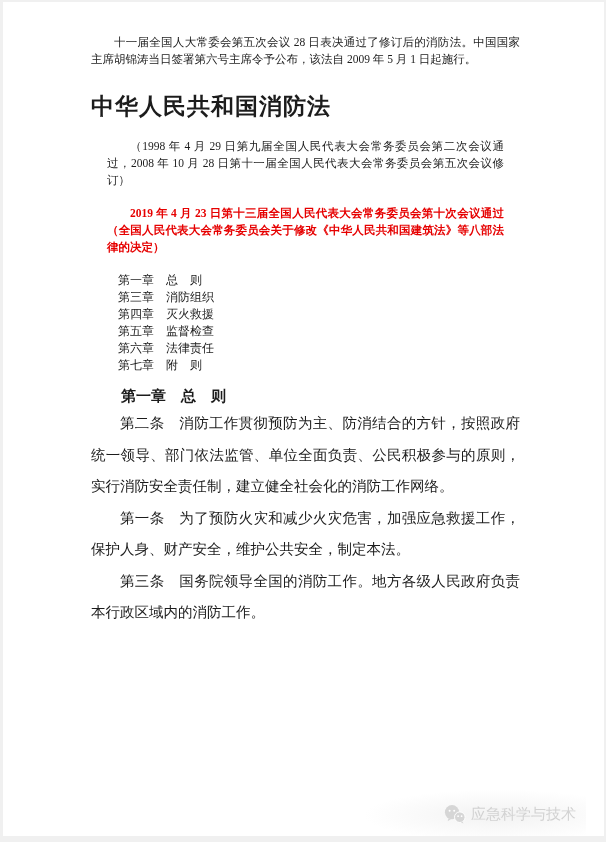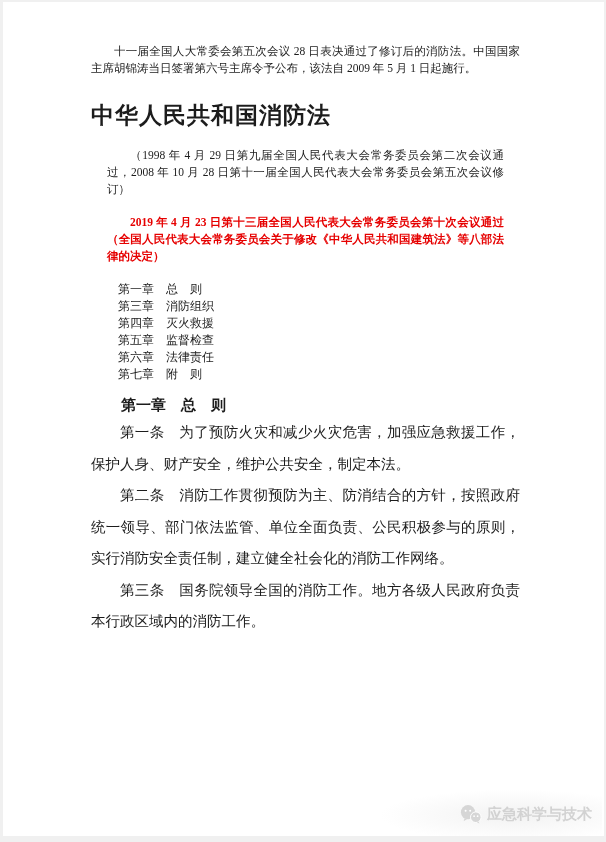--- a/index.html
+++ b/index.html
@@ -12,21 +12,21 @@
   .page{
     position:relative;
     margin:2px 2px 6px 3px;
     width:601px;height:834px;
     background:#ffffff;
     box-sizing:border-box;
     color:#1c1c1c;
   }
   .content{
     box-sizing:border-box;
-    padding:41px 84px 0 88px;
+    padding:32px 84px 0 88px;
   }
   .intro{
     font-size:11.5px;
     line-height:17px;
     text-indent:2em;
     text-align:justify;
     margin:0;
   }
   .doc-title{
     font-size:23px;
@@ -73,26 +73,25 @@
   }
   .strike{
     text-decoration:line-through;
     color:#1c1c1c;
   }
   .inserted{
     color:#e60000;
   }
   .watermark-zone{
     position:absolute;
-    right:2px;
+    right:18px;
     top:788px;
     width:220px;
     height:46px;
     background:radial-gradient(ellipse at 60% 55%, rgba(175,175,175,0.16), rgba(175,175,175,0) 72%);
-    font-weight:bold;
   }
   .watermark{
     position:absolute;
     right:10px;
     top:14px;
     display:flex;
     align-items:center;
     gap:4px;
     color:#d2d2d2;
     font-size:15px;
@@ -119,22 +118,22 @@
       <div>第三章　消防组织</div>
       <div>第四章　灭火救援</div>
       <div>第五章　监督检查</div>
       <div>第六章　法律责任</div>
       <div>第七章　附　则</div>
     </div>
 
     <h2 class="chapter-heading">第一章　总　则</h2>
 
     <div class="body-text">
+      <p class="article">第二条　消防工作贯彻预防为主、防消结合的方针，按照政府统一领导、部门依法监管、单位全面负责、公民积极参与的原则，实行消防安全责任制，建立健全社会化的消防工作网络。</p>
       <p class="article">第一条　为了预防火灾和减少火灾危害，加强应急救援工作，保护人身、财产安全，维护公共安全，制定本法。</p>
-      <p class="article">第二条　消防工作贯彻预防为主、防消结合的方针，按照政府统一领导、部门依法监管、单位全面负责、公民积极参与的原则，实行消防安全责任制，建立健全社会化的消防工作网络。</p>
       <p class="article">第三条　国务院领导全国的消防工作。地方各级人民政府负责本行政区域内的消防工作。</p>
     </div>
 
   </div>
 
   <div class="watermark-zone">
     <div class="watermark">
       <svg class="wm-icon" width="24" height="20" viewBox="0 0 24 20" xmlns="http://www.w3.org/2000/svg">
         <circle cx="9" cy="8.2" r="7.1" fill="#d6d6d6"></circle>
         <path d="M5.5 14.2 L4.6 17.2 L8.2 15.1 Z" fill="#d6d6d6"></path>

